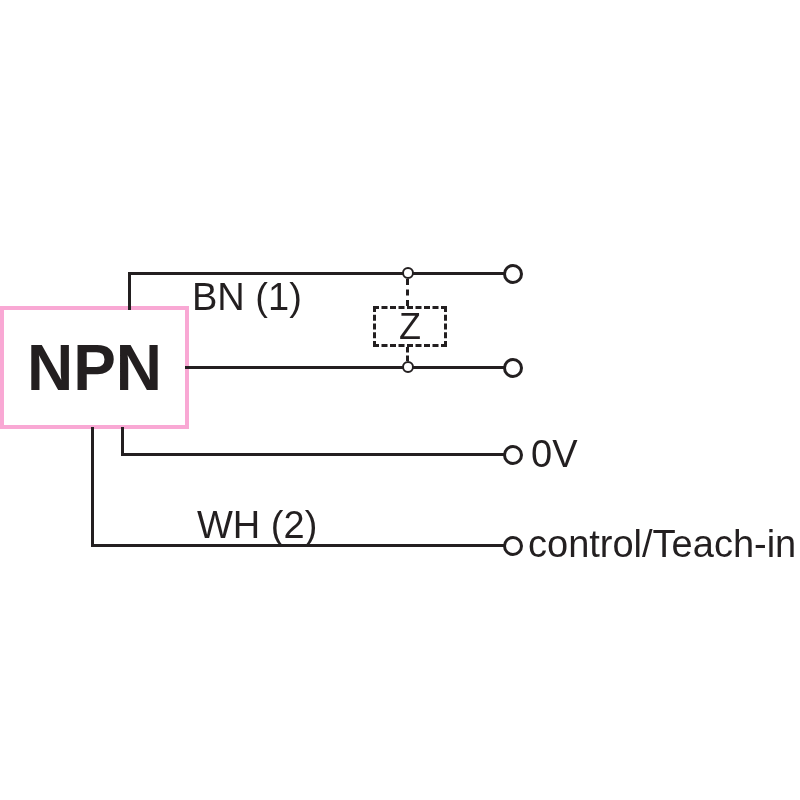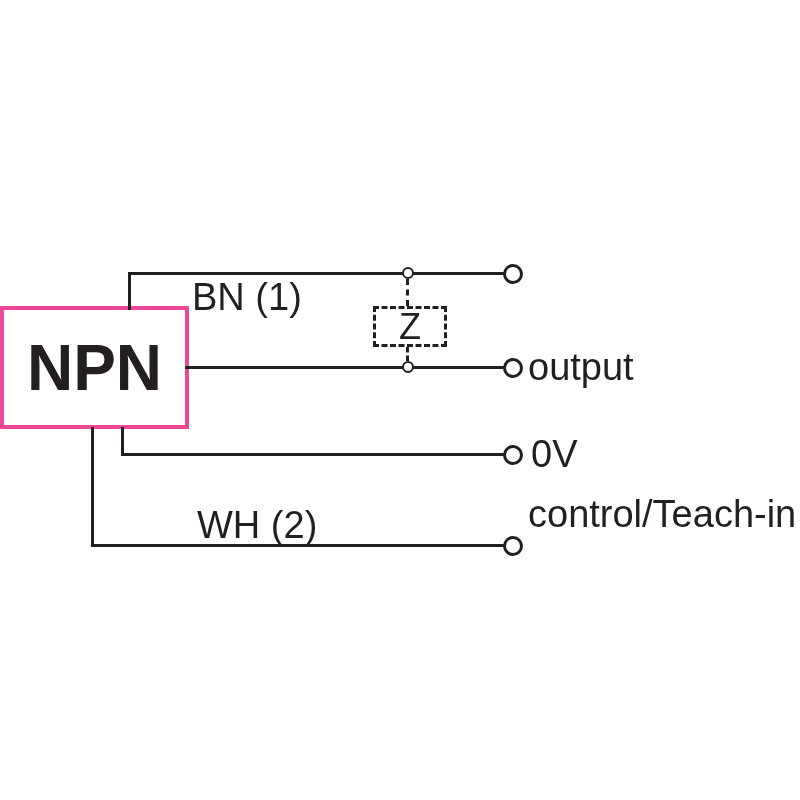--- a/index.html
+++ b/index.html
@@ -16,21 +16,21 @@
     color: #231f20;
     overflow: hidden;
   }
   
   .device-box {
     position: absolute;
     left: 0px;
     top: 306px;
     width: 189px;
     height: 123px;
-    border: 4px solid #ec4899;
+    border: 4px solid #f9a8d4;
     box-sizing: border-box;
     display: flex;
     align-items: center;
     justify-content: center;
   }
   .device-label {
     font-size: 64px;
     font-weight: bold;
     letter-spacing: 0px;
     line-height: 1;
@@ -81,21 +81,21 @@
   .terminal-label {
     position: absolute;
     font-size: 38px;
     line-height: 44px;
     height: 44px;
     white-space: nowrap;
   }
   .tl-vs      { left: 530px; top: 251px; }
   .tl-output  { left: 528px; top: 345px; }
   .tl-0v      { left: 531px; top: 432px; text-align: center; }
-  .tl-control { left: 528px; top: 492px; }
+  .tl-control { left: 528px; top: 522px; }
   
   .junction-circle {
     position: absolute;
     width: 8px;
     height: 8px;
     border: 2.5px solid #231f20;
     border-radius: 50%;
     background: #ffffff;
   }
   .jc-top    { left: 402px; top: 267px; }
@@ -152,17 +152,16 @@
     <span class="impedance-label">Z</span>
   </div>
   <div class="junction-circle jc-top"></div>
   <div class="junction-circle jc-bottom"></div>
 
   <div class="terminal-circle tc-vs"></div>
   <div class="terminal-circle tc-output"></div>
   <div class="terminal-circle tc-0v"></div>
   <div class="terminal-circle tc-control"></div>
 
-  <div class="terminal-label tl-output">output</div>
   <div class="terminal-label tl-0v">0V</div>
   <div class="terminal-label tl-control">control/Teach-in</div>
 
 </div>
 
 </body></html>

